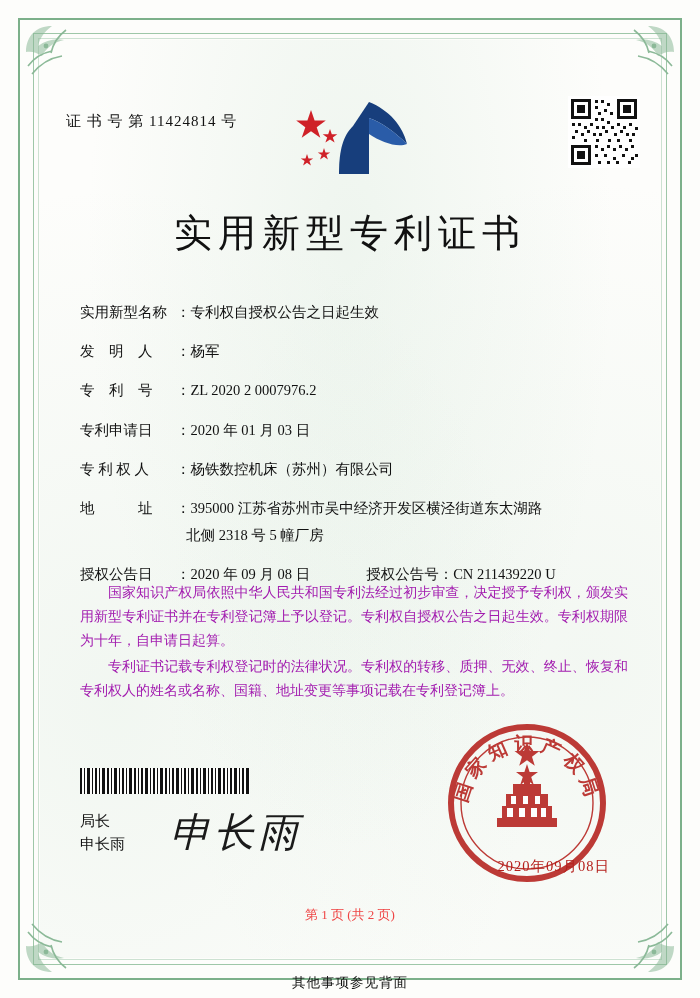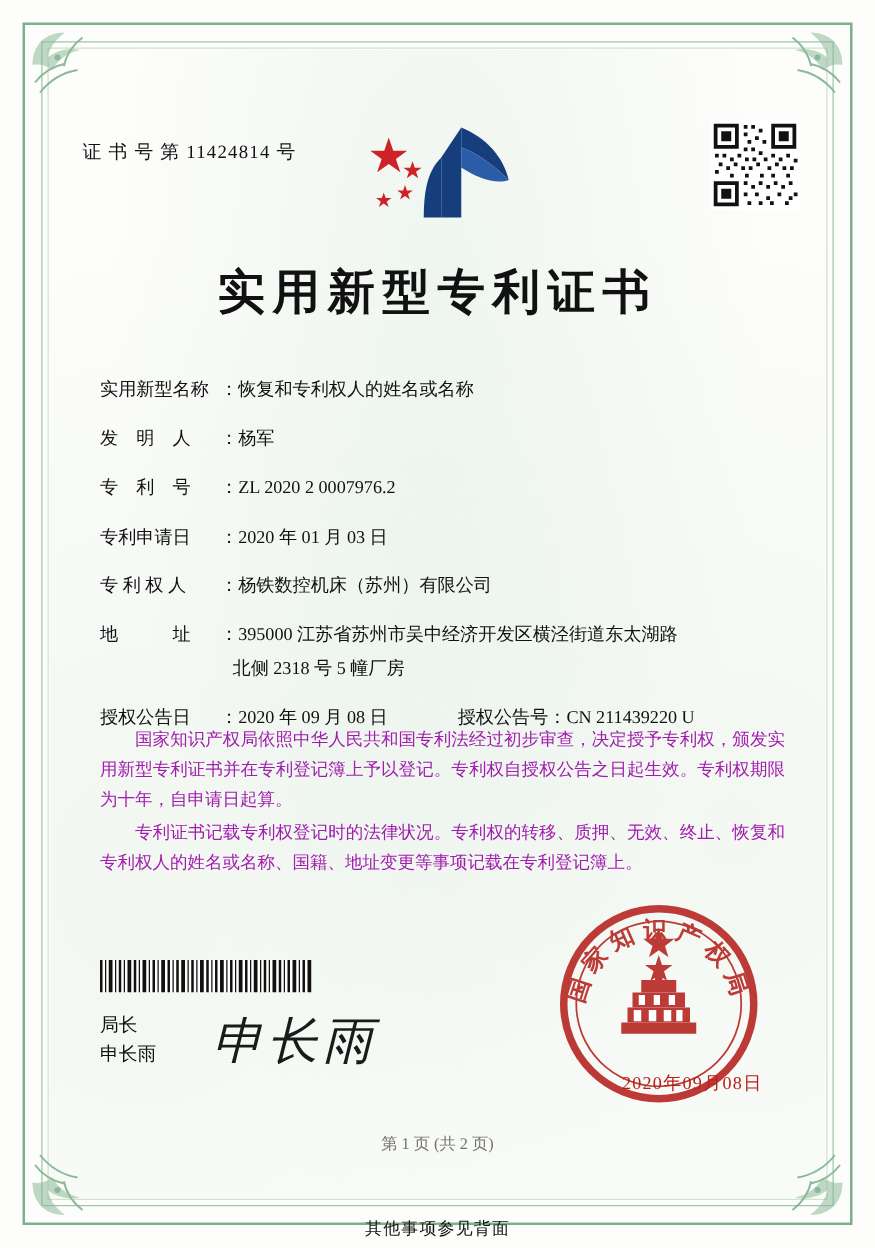--- a/index.html
+++ b/index.html
@@ -84,21 +84,21 @@
     left: 50%; top: 40px;
     transform: translateX(-50%);
     width: 146px; height: 84px;
   }
   .title {
     position: absolute;
     left: 0; right: 0; top: 152px;
     text-align: center;
     font-size: 38px;
     letter-spacing: 6px;
-    font-weight: bold;
+    font-weight: normal;
     color: #111;
     font-family: "DejaVu Serif", "Liberation Serif", serif;
   }
 
   .fields {
     position: absolute;
     left: 20px; right: 10px; top: 245px;
     font-size: 14.5px;
     color: #111;
     line-height: 1.6;
@@ -171,21 +171,21 @@
     font-size: 14.5px;
     color: #b5201c;
     letter-spacing: 1px;
     white-space: nowrap;
   }
   .page-no {
     position: absolute;
     left: 0; right: 0; bottom: 18px;
     text-align: center;
     font-size: 13px;
-    color: #737373;
+    color: #ef4444;
   }
   .footnote {
     position: absolute;
     left: 0; right: 0; bottom: 6px;
     text-align: center;
     font-size: 13.5px;
     color: #111;
     letter-spacing: 1px;
   }
 </style>
@@ -327,21 +327,21 @@
       </svg>
     </div>
 
     <div class="title">实用新型专利证书</div>
 
     <div class="fields">
 
       <div class="field-row">
         <span class="fld-label">实用新型名称</span>
         <span class="fld-colon">：</span>
-        <span class="fld-value">恢复和专利权人的姓名或名称</span>
+        <span class="fld-value">专利权自授权公告之日起生效</span>
       </div>
 
       <div class="field-row">
         <span class="fld-label">发　明　人</span>
         <span class="fld-colon">：</span>
         <span class="fld-value">杨军</span>
       </div>
 
       <div class="field-row">
         <span class="fld-label">专　利　号</span>

